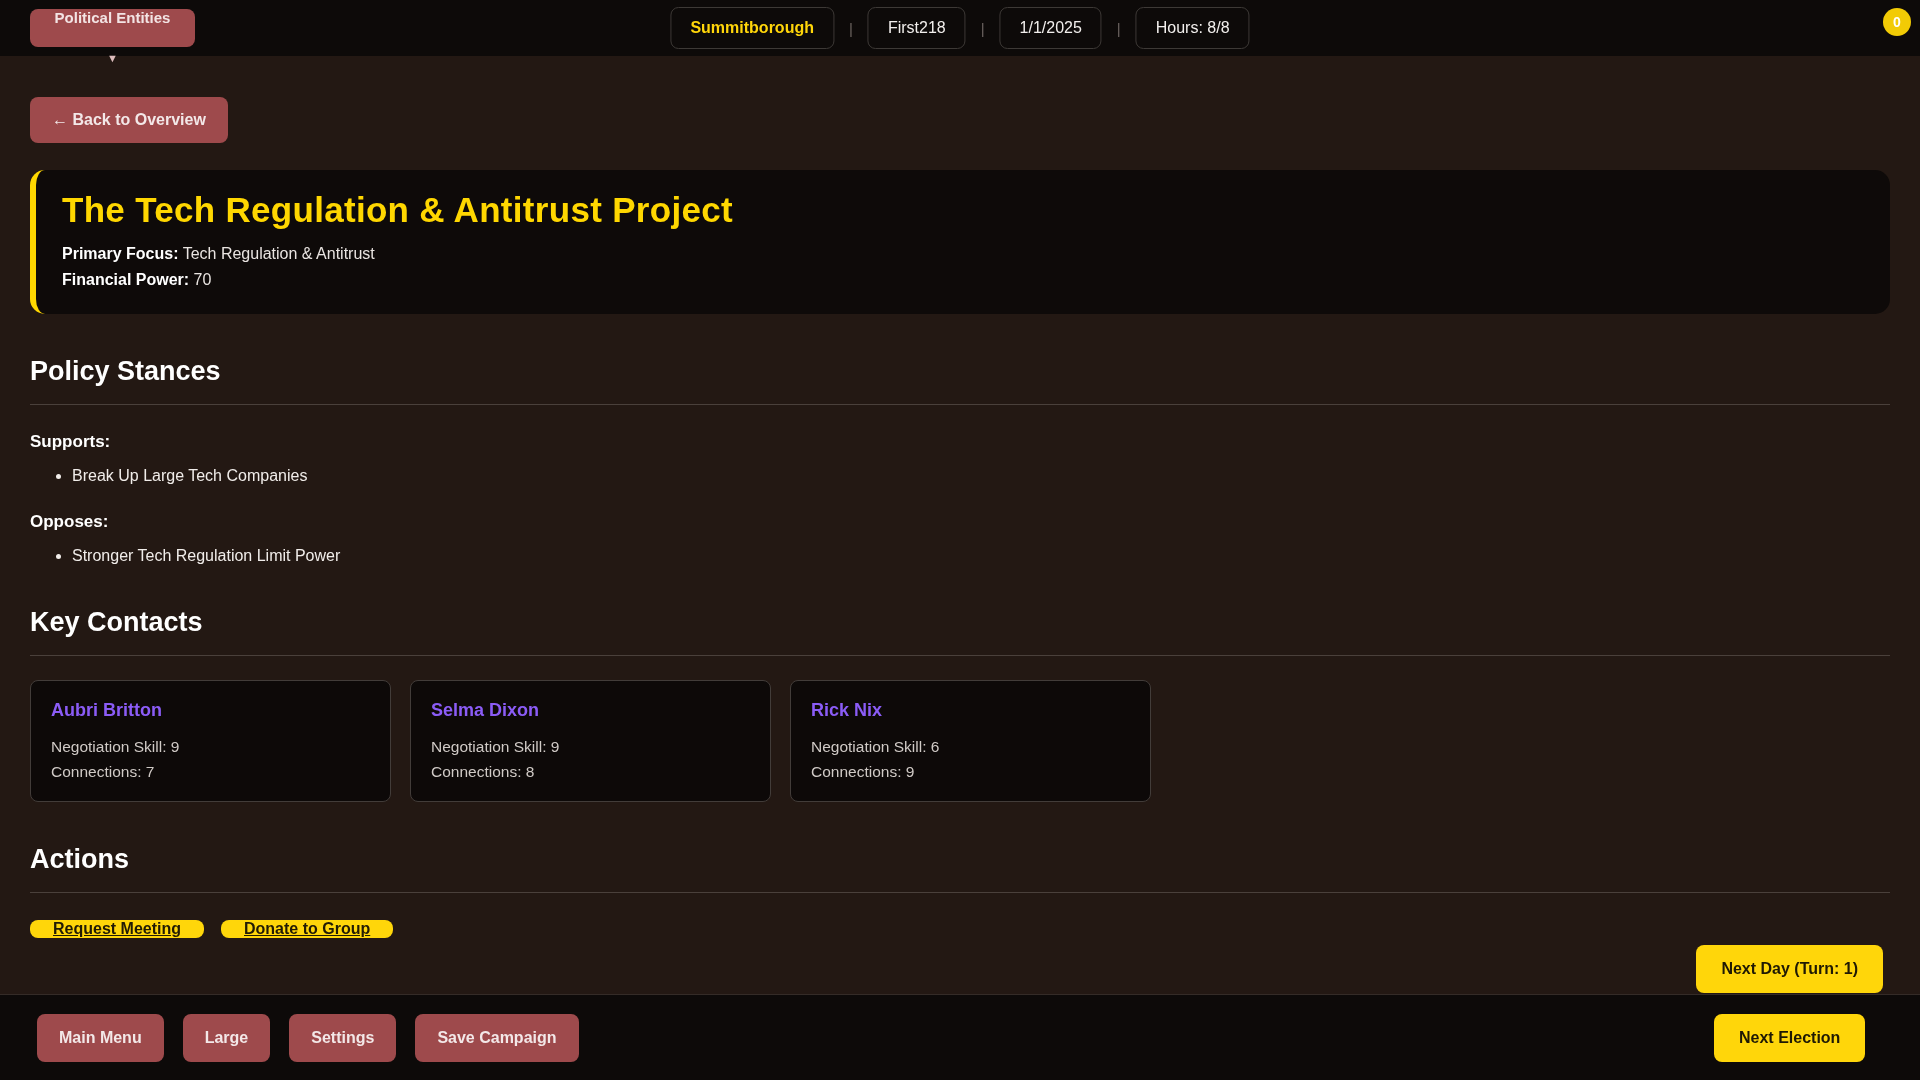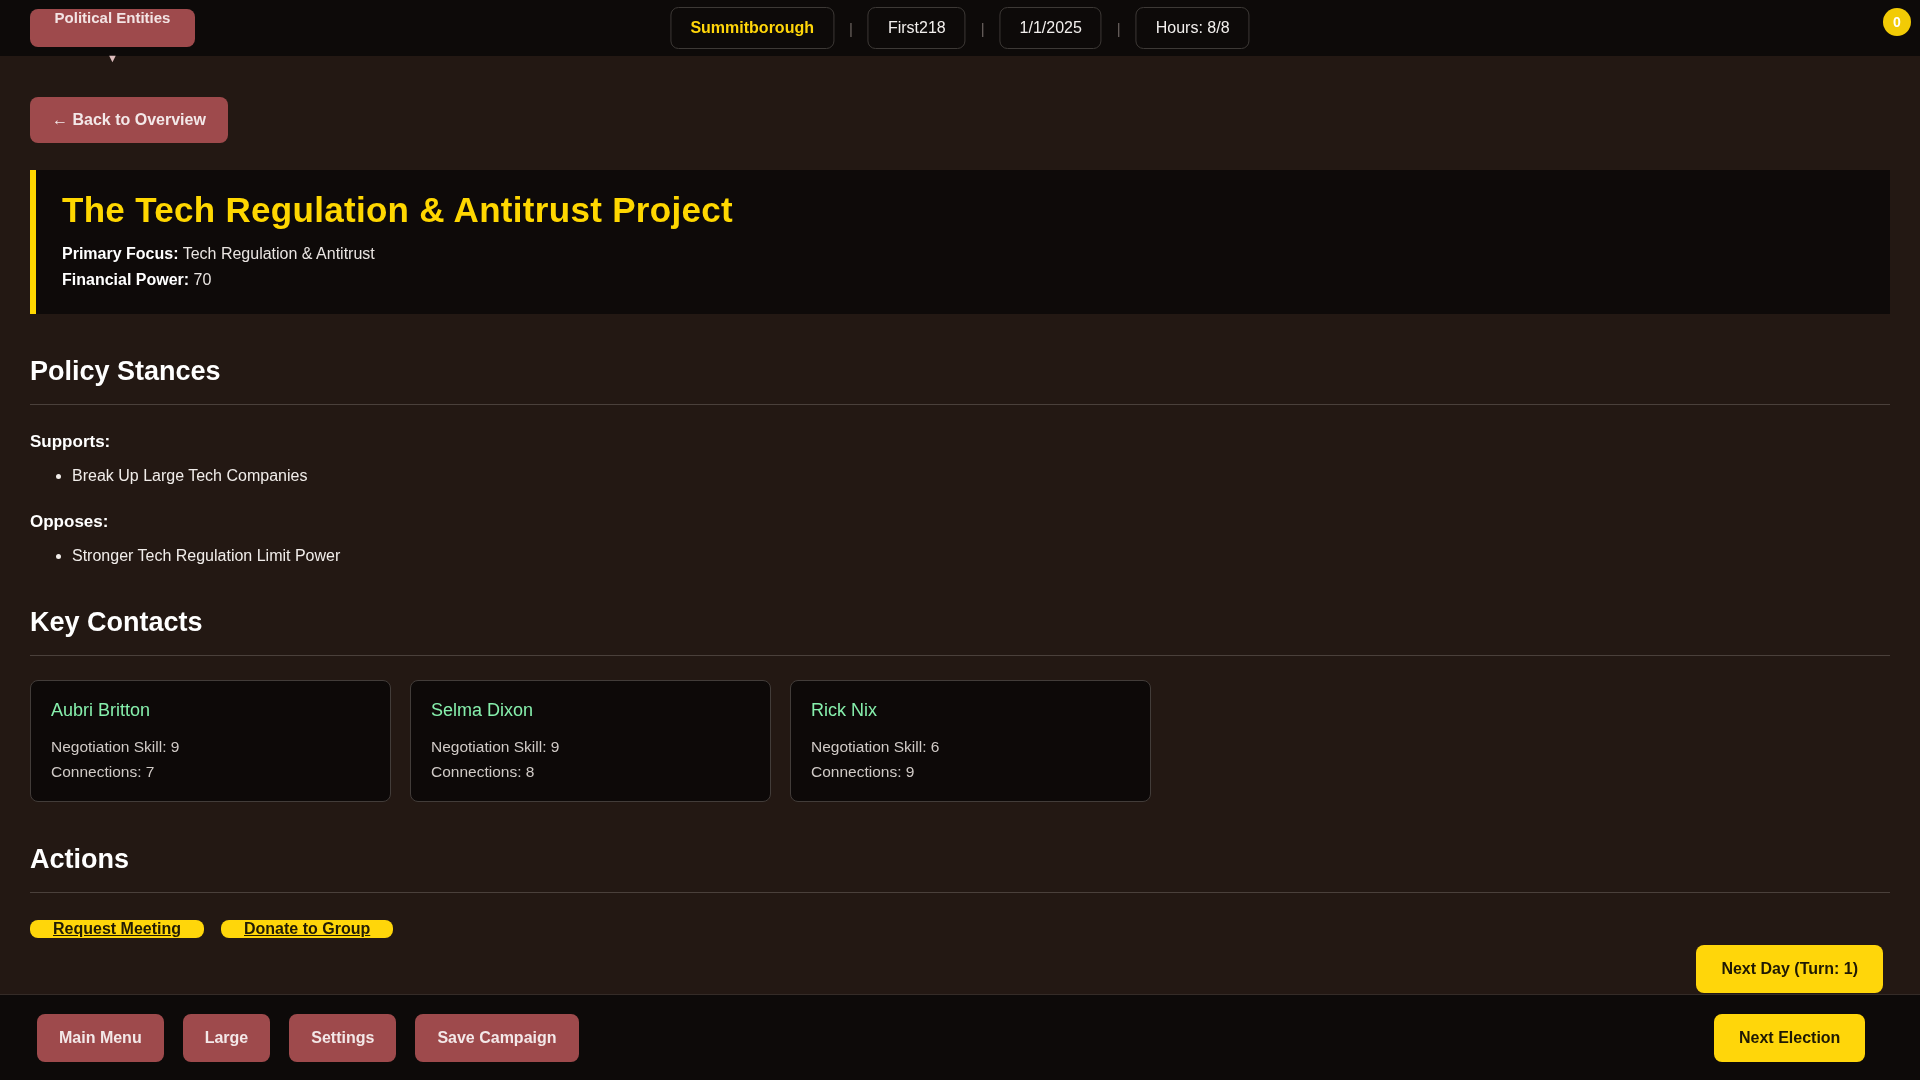--- a/index.html
+++ b/index.html
@@ -88,20 +88,21 @@
     font-weight: bold;
     font-family: "Liberation Sans", sans-serif;
     cursor: pointer;
   }
 
   .group-panel {
     margin-top: 27px;
     background: #0e0a09;
     border-left: 6px solid #ffd700;
     padding: 20px 26px 25px 26px;
+    border-radius: 15px;
   }
   .group-title {
     margin: 0 0 15px 0;
     color: #ffd700;
     font-size: 35px;
     font-weight: 800;
     letter-spacing: 0.3px;
   }
   .meta-line { font-size: 16px; color: #e9e4e1; margin-top: 8px; }
   .meta-label { font-weight: bold; color: #ffffff; }
@@ -125,21 +126,21 @@
   .stance-list li { margin: 0; }
 
   .contacts-row { display: flex; gap: 19px; margin-top: 24px; }
   .contact-card {
     width: 361px;
     background: #0d0908;
     border: 1px solid #423c39;
     border-radius: 8px;
     padding: 19px 20px;
   }
-  .contact-name { font-size: 18px; font-weight: normal; color: #86efac; margin-bottom: 15px; }
+  .contact-name { font-size: 18px; font-weight: bold; color: #8b5cf6; margin-bottom: 15px; }
   .contact-stat { font-size: 15.5px; color: #d0cac6; line-height: 1.4; margin-top: 3px; }
 
   .actions-row { display: flex; gap: 17px; margin-top: 27px; }
   .action-btn {
     background: #ffd60a;
     color: #221b05;
     border: none;
     border-radius: 8px;
     padding: 0 23px;
     font-size: 16px;

